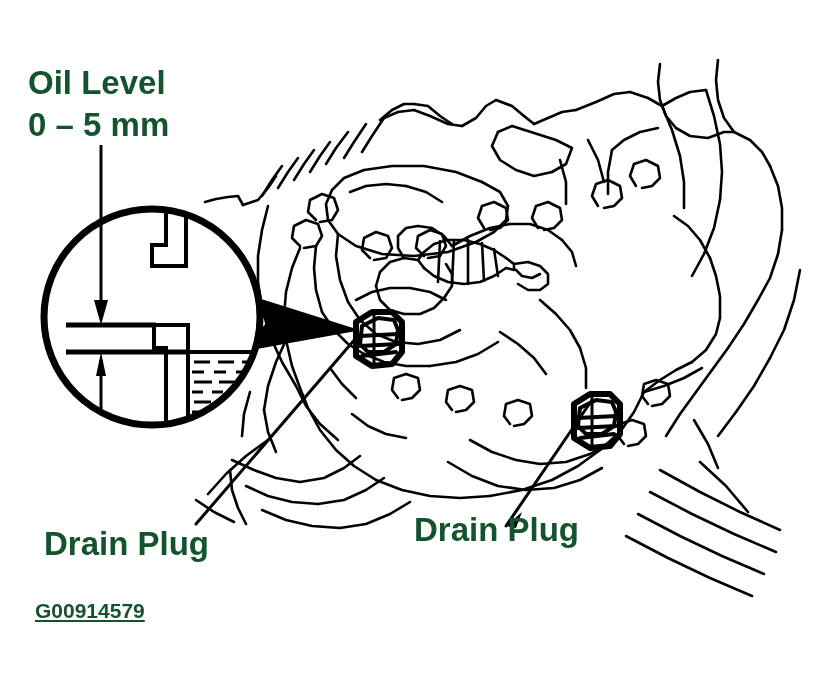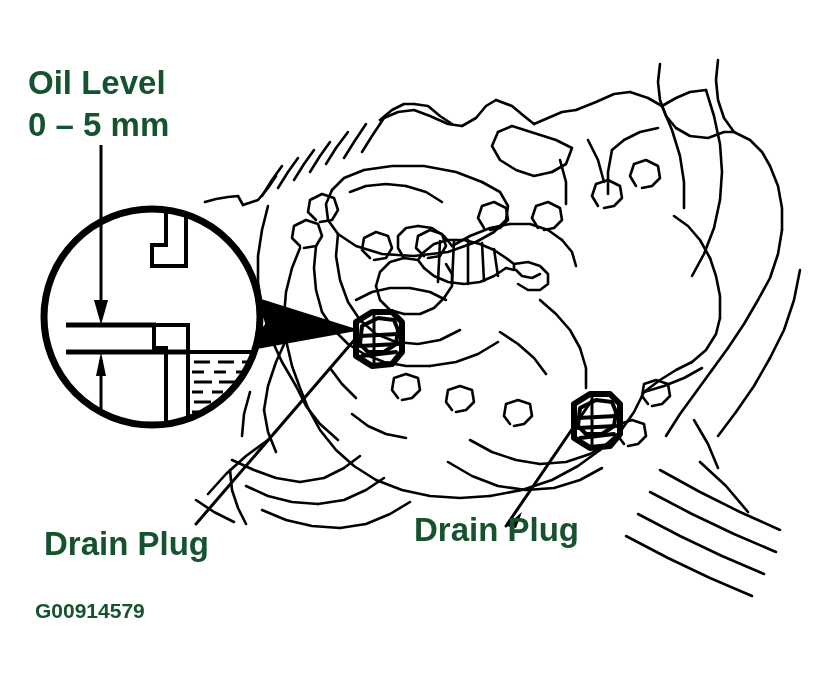--- a/index.html
+++ b/index.html
@@ -52,20 +52,21 @@
   #drain-plug-label {
     left: 414px;
     top: 513px;
     font-size: 33px;
   }
   #figure-id {
     left: 35px;
     top: 600px;
     font-size: 21px;
     font-weight: bold;
+    text-decoration: underline;
   }
 </style>
 </head>
 <body>
 
 <div id="figure-root">
 
   <svg id="figure-svg" viewBox="0 0 837 700" xmlns="http://www.w3.org/2000/svg">
 
     <rect x="0" y="0" width="837" height="700" fill="#ffffff"></rect>

